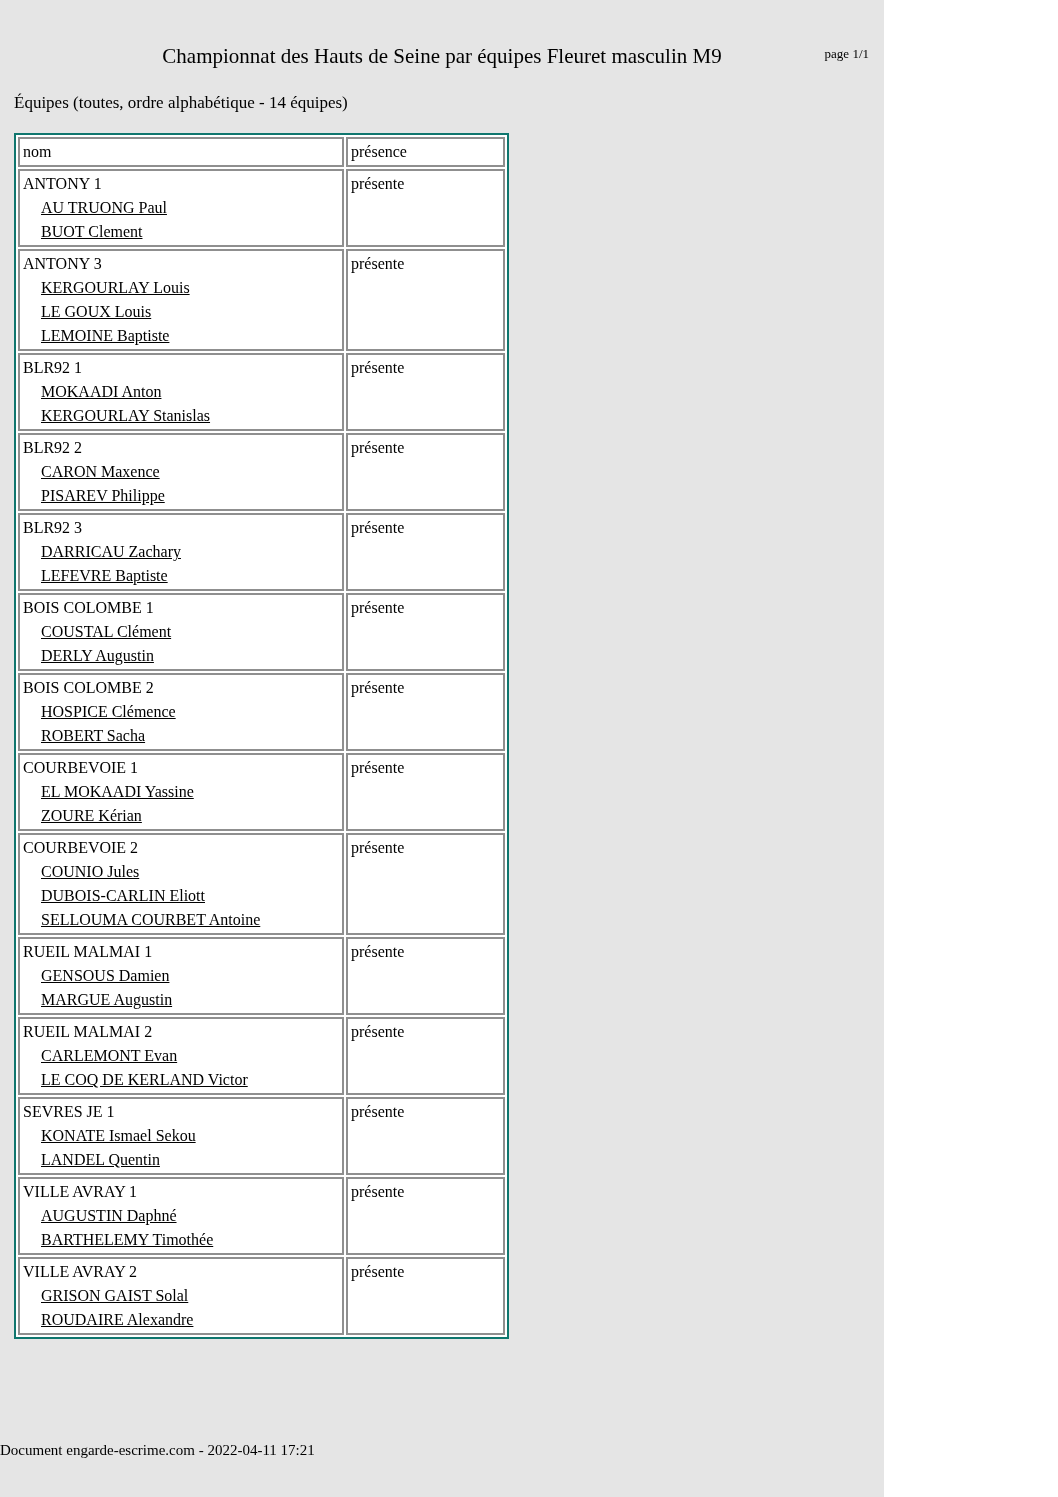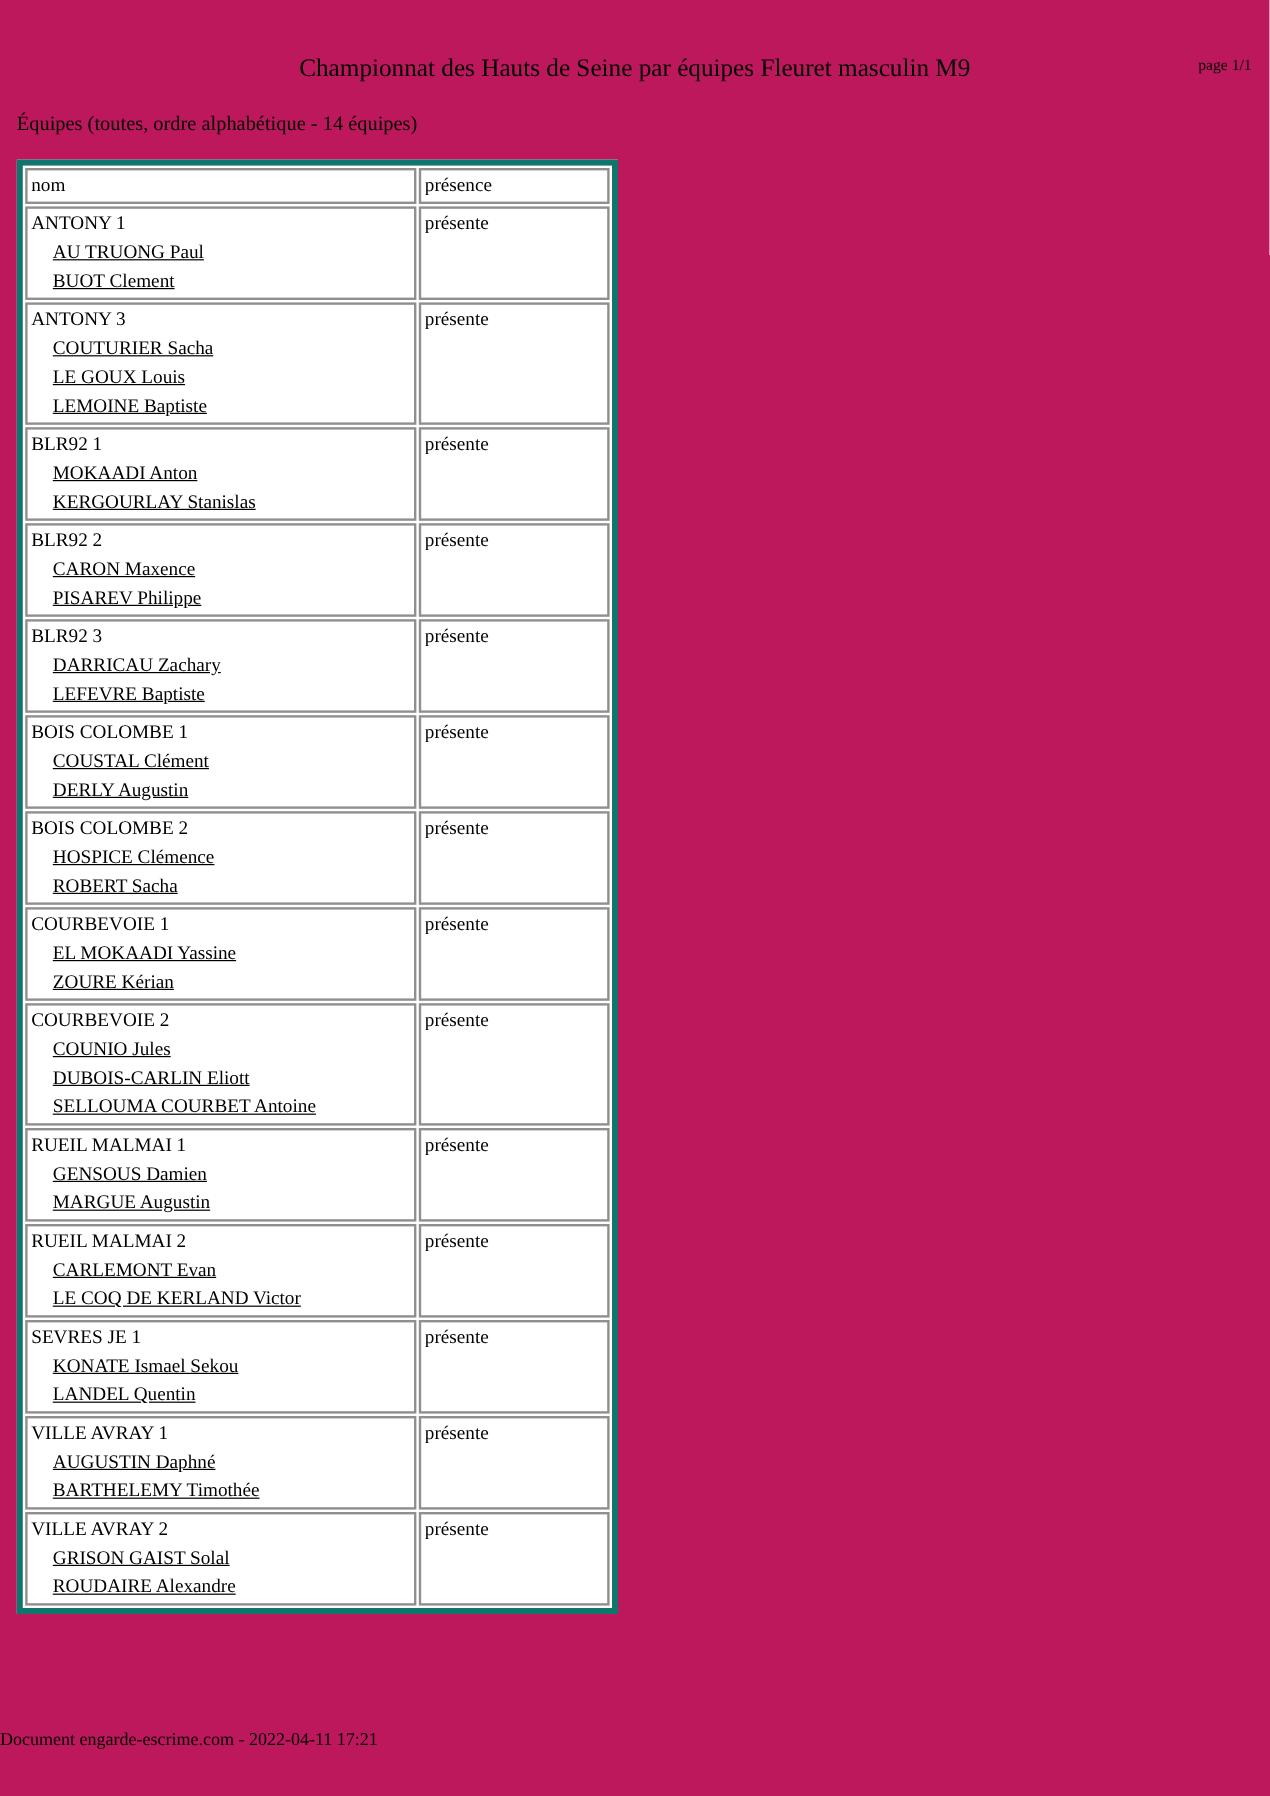--- a/index.html
+++ b/index.html
@@ -1,20 +1,20 @@
 <!DOCTYPE html>
 <html><head>
 <meta charset="utf-8">
 <style>
   html, body { margin: 0; padding: 0; background: #ffffff; }
   .page {
     position: relative;
-    width: 1058px;
+    width: 884px;
     height: 1497px;
-    background: #be185d;
+    background: #e5e5e5;
     font-family: "Liberation Serif", serif;
     color: #000000;
     overflow: hidden;
   }
   .title {
     margin: 0;
     padding-top: 44px;
     text-align: center;
     font-size: 21px;
     font-weight: normal;
@@ -30,21 +30,21 @@
   }
   .subtitle {
     margin: 24px 0 0 14px;
     font-size: 17px;
     line-height: 21px;
   }
   table.teams-table {
     margin: 20px 0 0 14px;
     border-collapse: separate;
     border-spacing: 2px;
-    border: 5px solid #0f766e;
+    border: 2px solid #0f766e;
     table-layout: fixed;
     background: #ffffff;
   }
   .teams-table th, .teams-table td {
     border: 2px solid #8f8f8f;
     font-size: 16px;
     font-weight: normal;
     line-height: 24px;
     padding: 1px 4px 1px 3px;
     vertical-align: top;
@@ -89,21 +89,21 @@
       <div class="member">AU TRUONG Paul</div>
             <div class="member">BUOT Clement</div>
           </td>
       <td class="col-pres">
         <div>présente</div>
       </td>
     </tr>
         <tr>
       <td class="col-name">
         <div>ANTONY 3</div>
-      <div class="member">COUTURIER Sacha</div>
+      <div class="member">KERGOURLAY Louis</div>
             <div class="member">LE GOUX Louis</div>
             <div class="member">LEMOINE Baptiste</div>
           </td>
       <td class="col-pres">
         <div>présente</div>
       </td>
     </tr>
         <tr>
       <td class="col-name">
         <div>BLR92 1</div>

